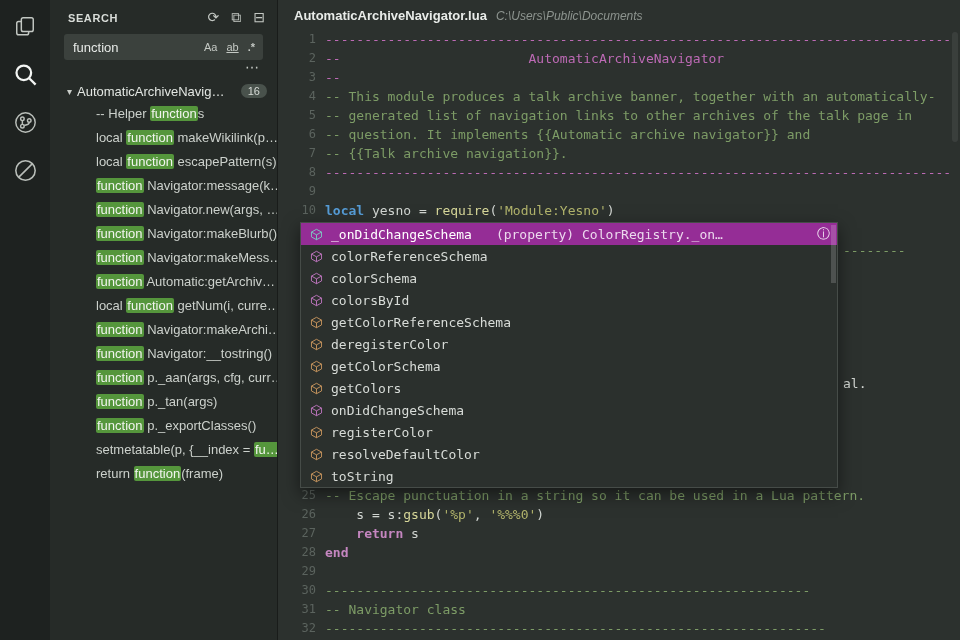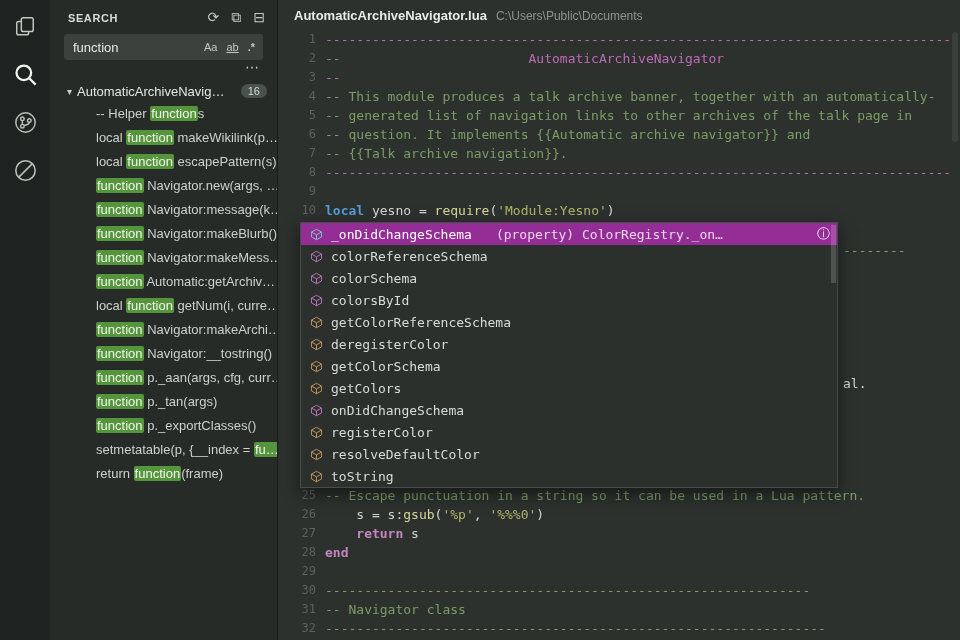--- a/index.html
+++ b/index.html
@@ -26,21 +26,21 @@
   .twisty { margin-right:5px; font-size:10px; color:#c9cec9; }
   .file-label { font-size:13px; color:#e3e7e3; white-space:nowrap; overflow:hidden; }
   .badge { margin-left:auto; margin-right:10px; background:#49524c; border-radius:9px; font-size:11px; padding:1px 7px; color:#d6dad6; flex-shrink:0; }
   .result-row { height:24px; line-height:24px; padding-left:46px; white-space:nowrap; overflow:hidden; font-size:13px; color:#ccd1cc; cursor:pointer; }
   .match { background:#55963c; color:#f2f5ef; border-radius:2px; padding:0 1px; }
 
   
   .editor { position:relative; flex:1; background:#2c312e; overflow:hidden; }
   .titlebar { height:28px; display:flex; align-items:baseline; padding:8px 0 0 16px; }
   .title-name { color:#e9ece9; font-size:13px; font-weight:600; }
-  .title-path { color:#8d948f; font-size:12px; margin-left:9px; }
+  .title-path { color:#8d948f; font-size:12px; margin-left:9px;font-style:italic; }
   .code { position:absolute; top:28px; left:0; right:0; bottom:0; font-family:"DejaVu Sans Mono",monospace; font-size:13px; padding-top:2px; }
   .code-row { height:19px; line-height:19px; display:flex; white-space:pre; }
   .ln { width:38px; text-align:right; color:#5b635e; font-size:12px; flex-shrink:0; }
   .ct { padding-left:9px; white-space:pre; }
   .c-pink { color:#bd6ab5; }
   .c-com  { color:#7d9c66; }
   .c-kw   { color:#569cd6; font-weight:700; }
   .c-kw2  { color:#c586c0; font-weight:700; }
   .c-fn   { color:#d8d89a; }
   .c-str  { color:#b2b46c; }
@@ -113,22 +113,22 @@
     <div class="more-row">⋯</div>
     <div class="file-row">
       <span class="twisty">▾</span>
       <span class="file-label">AutomaticArchiveNavig…</span>
       <span class="badge">16</span>
     </div>
     <div>
         <div class="result-row"><span>-- Helper </span><span class="match">function</span><span>s</span></div>
         <div class="result-row"><span>local </span><span class="match">function</span><span> makeWikilink(p…</span></div>
         <div class="result-row"><span>local </span><span class="match">function</span><span> escapePattern(s)</span></div>
+        <div class="result-row"><span class="match">function</span><span> Navigator:message(k…</span></div>
         <div class="result-row"><span class="match">function</span><span> Navigator.new(args, …</span></div>
-        <div class="result-row"><span class="match">function</span><span> Navigator:message(k…</span></div>
         <div class="result-row"><span class="match">function</span><span> Navigator:makeBlurb()</span></div>
         <div class="result-row"><span class="match">function</span><span> Navigator:makeMess…</span></div>
         <div class="result-row"><span class="match">function</span><span> Automatic:getArchiv…</span></div>
         <div class="result-row"><span>local </span><span class="match">function</span><span> getNum(i, curre…</span></div>
         <div class="result-row"><span class="match">function</span><span> Navigator:makeArchi…</span></div>
         <div class="result-row"><span class="match">function</span><span> Navigator:__tostring()</span></div>
         <div class="result-row"><span class="match">function</span><span> p._aan(args, cfg, curr…</span></div>
         <div class="result-row"><span class="match">function</span><span> p._tan(args)</span></div>
         <div class="result-row"><span class="match">function</span><span> p._exportClasses()</span></div>
         <div class="result-row"><span>setmetatable(p, {__index = </span><span class="match">fu…</span></div>

